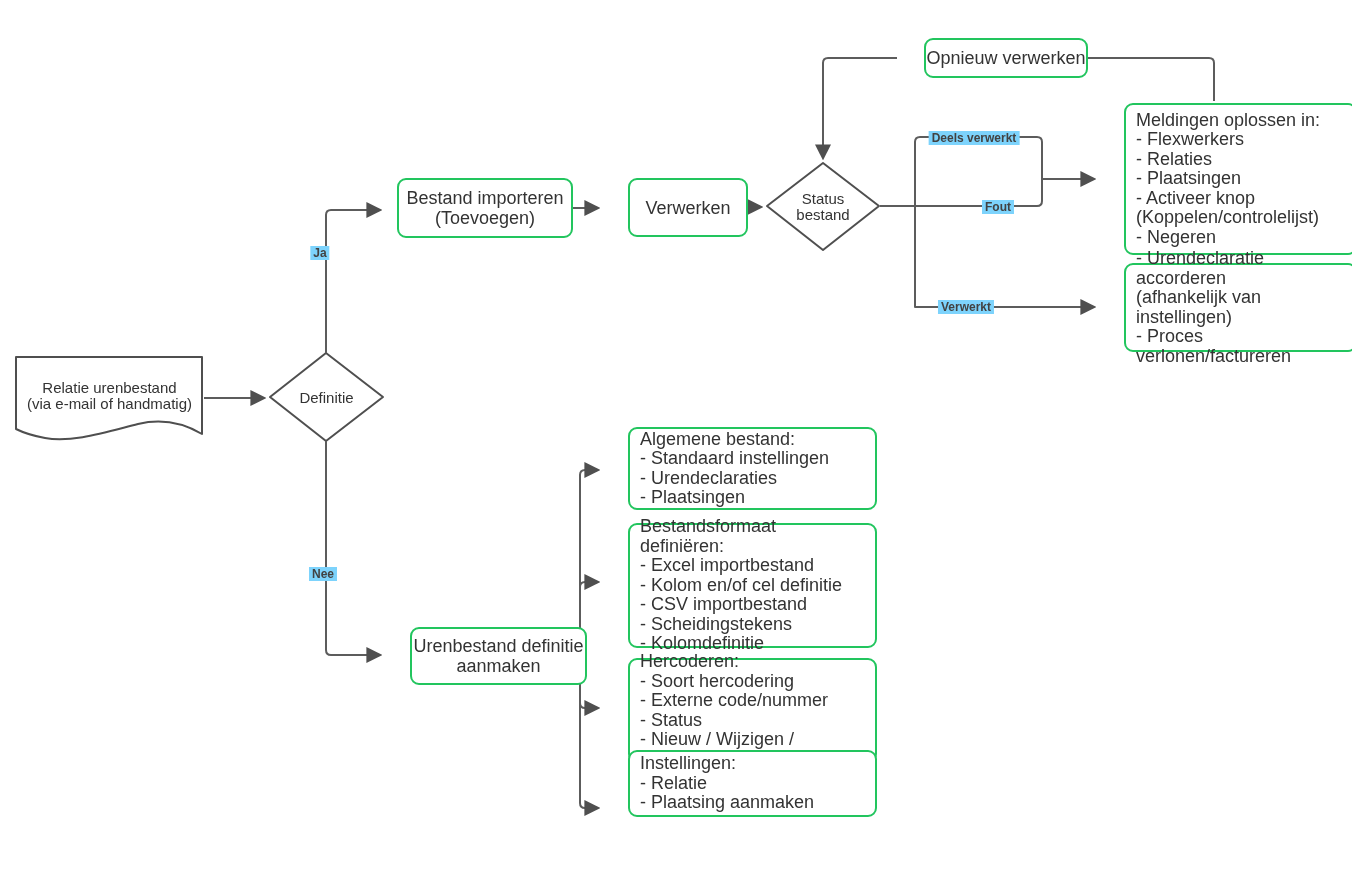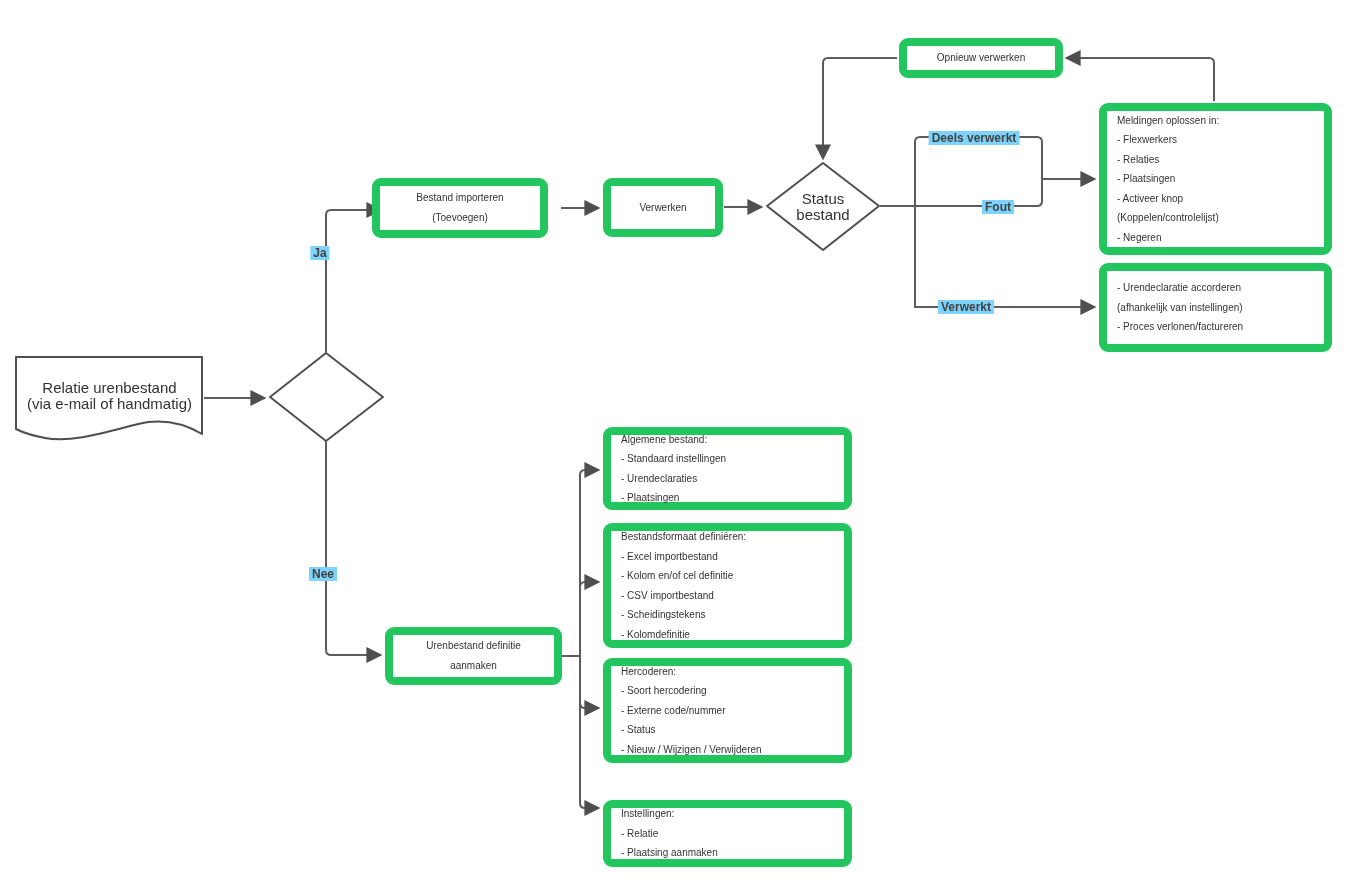--- a/index.html
+++ b/index.html
@@ -7,22 +7,22 @@
   .canvas {
     position:relative; width:1352px; height:887px;
     background:#ffffff; overflow:hidden;
   }
   svg.layer { position:absolute; left:0; top:0; width:1352px; height:887px; }
   .edge { stroke:#5c5c5c; stroke-width:2; fill:none; stroke-linejoin:round; }
   .shape { stroke:#4f4f4f; stroke-width:2; fill:#ffffff; stroke-linejoin:round; }
 
   .node {
     position:absolute; box-sizing:border-box;
-    background:#ffffff; border:8px solid #22c55e; border-radius:9px;
-    color:#333333; font-size:10px; white-space:pre-line;
+    background:#ffffff; border:2px solid #22c55e; border-radius:9px;
+    color:#333333; font-size:18px; white-space:pre-line;margin-left:25px;
   }
   .node.center {
     display:flex; align-items:center; justify-content:center;
     text-align:center; line-height:20px;
   }
   .node.list {
     display:flex; flex-direction:column; justify-content:center;
     text-align:left; padding:2px 10px; line-height:19.5px;
   }
   .shape-label {
@@ -69,20 +69,21 @@
     <path class="edge" d="M 562 656 H 580"></path>
     <path class="edge" marker-end="url(#arr)" d="M 580 656 V 475 Q 580 470 585 470 H 598"></path>
     <path class="edge" marker-end="url(#arr)" d="M 580 656 V 587 Q 580 582 585 582 H 598"></path>
     <path class="edge" marker-end="url(#arr)" d="M 580 656 V 703 Q 580 708 585 708 H 598"></path>
     <path class="edge" marker-end="url(#arr)" d="M 580 656 V 803 Q 580 808 585 808 H 598"></path>
   </svg>
 
   <div class="shape-label" style="left:16px; top:362px; width:187px; height:68px;">Relatie urenbestand
 (via e-mail of handmatig)</div>
 
+  <div class="shape-label" style="left:270px; top:355px; width:113px; height:86px;">Definitie</div>
 
   <div class="shape-label" style="left:767px; top:164px; width:112px; height:86px;">Status
 bestand</div>
 
   <div class="node center" style="left:372px; top:178px; width:176px; height:60px;">Bestand importeren
 (Toevoegen)</div>
 
   <div class="node center" style="left:603px; top:178px; width:120px; height:59px;">Verwerken</div>
 
   <div class="node center" style="left:899px; top:38px; width:164px; height:40px;">Opnieuw verwerken</div>
@@ -113,21 +114,21 @@
 - CSV importbestand
 - Scheidingstekens
 - Kolomdefinitie</div>
 
   <div class="node list" style="left:603px; top:658px; width:249px; height:105px;">Hercoderen:
 - Soort hercodering
 - Externe code/nummer
 - Status
 - Nieuw / Wijzigen / Verwijderen</div>
 
-  <div class="node list" style="left:603px; top:800px; width:249px; height:67px;">Instellingen:
+  <div class="node list" style="left:603px; top:750px; width:249px; height:67px;">Instellingen:
 - Relatie
 - Plaatsing aanmaken</div>
 
   <div class="edge-label" style="left:320px; top:253px;">Ja</div>
 
   <div class="edge-label" style="left:323px; top:574px;">Nee</div>
 
   <div class="edge-label" style="left:974px; top:138px;">Deels verwerkt</div>
 
   <div class="edge-label" style="left:966px; top:207px;margin-left:32px;">Fout</div>

